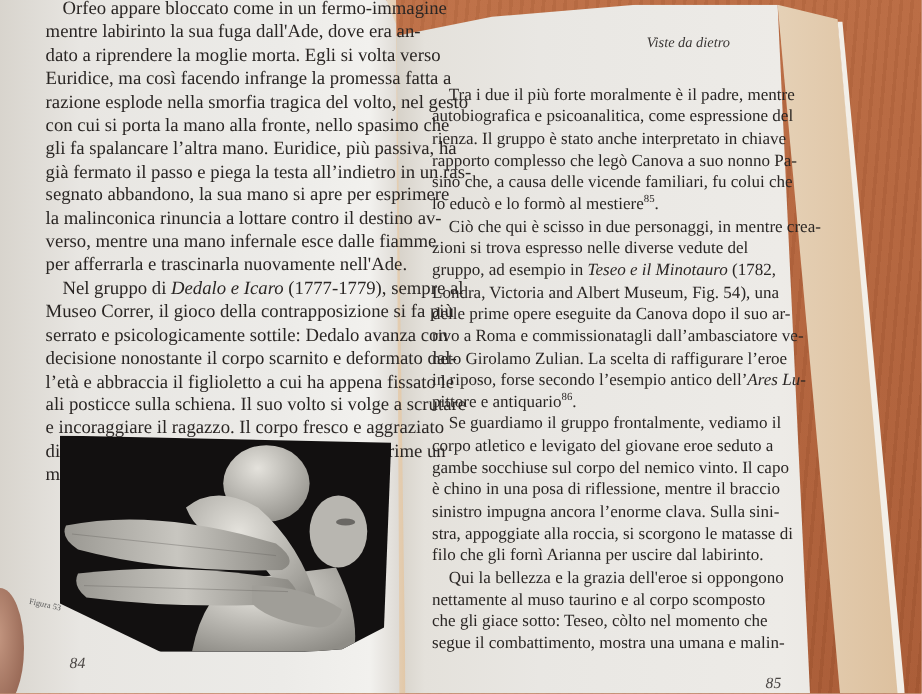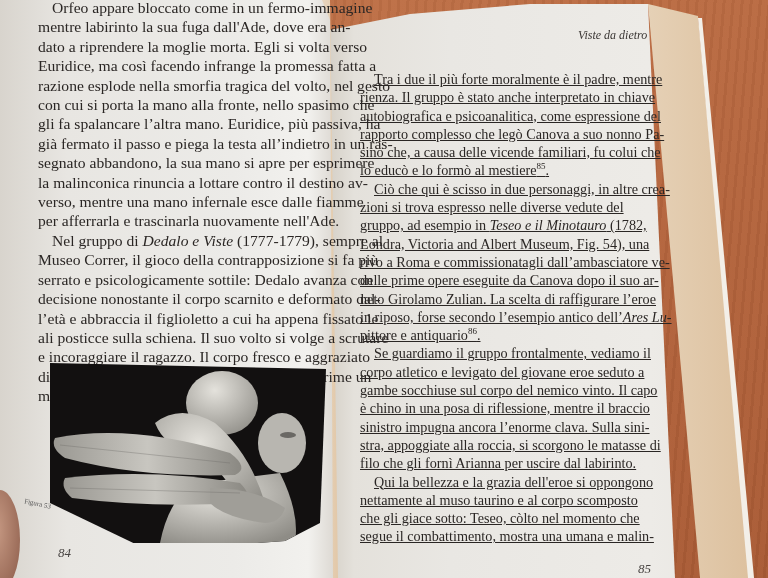--- a/index.html
+++ b/index.html
@@ -49,23 +49,23 @@
     .indent { padding-left: 14px; }
     em, i { font-style: italic; }
     sup { font-size: 9px; line-height: 0; vertical-align: super; }
 
     .left-text {
       left: 38px; top: -2px; width: 300px;
       transform-origin: 0 0; transform: skewY(0deg);
     }
     .left-text .line { font-size: 15.6px; line-height: 19.4px; }
     .right-text { left: 360px; top: 70px; width: 300px; }
-    .right-text .line { font-size: 14.2px; line-height: 18.3px; text-decoration: underline; }
+    .right-text .line { font-size: 14.2px; line-height: 18.3px; }
     .running-head {
-      position: absolute; left: 578px; top: 28px; font-size: 12px;
+      position: absolute; left: 539px; top: 28px; font-size: 12px;
       font-style: italic; color: #3a3634;
     }
     .page-num { position: absolute; font-style: italic; color: #4a4644; font-size: 13px; }
     .page-num-left { left: 58px; top: 545px; }
     .page-num-right { left: 638px; top: 561px; }
     .figure {
       position: absolute; left: 50px; top: 363px; width: 276px; height: 180px;
       background: #121010;
       clip-path: polygon(0 0, 276px 6px, 270px 160px, 235px 178px, 100px 188px, 0 140px);
       overflow: hidden;
@@ -101,21 +101,21 @@
       <span class="line">razione esplode nella smorfia tragica del volto, nel gesto</span>
       <span class="line">con cui si porta la mano alla fronte, nello spasimo che</span>
       <span class="line">gli fa spalancare l’altra mano. Euridice, più passiva, ha</span>
       <span class="line">già fermato il passo e piega la testa all’indietro in un ras-</span>
       <span class="line">segnato abbandono, la sua mano si apre per esprimere</span>
       <span class="line">la malinconica rinuncia a lottare contro il destino av-</span>
       <span class="line">verso, mentre una mano infernale esce dalle fiamme</span>
       <span class="line">per afferrarla e trascinarla nuovamente nell'Ade.</span>
     </div>
     <div>
-      <span class="line indent"><span>Nel gruppo di </span><i>Dedalo e Viste</i><span> (1777-1779), sempre al</span></span>
+      <span class="line indent"><span>Nel gruppo di </span><i>Dedalo e Icaro</i><span> (1777-1779), sempre al</span></span>
       <span class="line">Museo Correr, il gioco della contrapposizione si fa più</span>
       <span class="line">serrato e psicologicamente sottile: Dedalo avanza con</span>
       <span class="line">decisione nonostante il corpo scarnito e deformato dal-</span>
       <span class="line">l’età e abbraccia il figlioletto a cui ha appena fissato le</span>
       <span class="line">ali posticce sulla schiena. Il suo volto si volge a scrutare</span>
       <span class="line">e incoraggiare il ragazzo. Il corpo fresco e aggraziato</span>
       <span class="line">di Icaro invece arretra esitante, il suo viso esprime un</span>
       <span class="line">misto di paura ed emozione (Fig. 53).</span>
     </div>
   </div>
@@ -153,33 +153,33 @@
     </svg>
   </div>
   <div class="caption">Figura 53</div>
   <div class="page-num page-num-left">84</div>
 
   <div class="running-head">Viste da dietro</div>
 
   <div class="text-block right-text">
     <div>
       <span class="line indent">Tra i due il più forte moralmente è il padre, mentre</span>
+      <span class="line">autobiografica e psicoanalitica, come espressione del</span>
       <span class="line">rienza. Il gruppo è stato anche interpretato in chiave</span>
-      <span class="line">autobiografica e psicoanalitica, come espressione del</span>
       <span class="line">rapporto complesso che legò Canova a suo nonno Pa-</span>
       <span class="line">sino che, a causa delle vicende familiari, fu colui che</span>
       <span class="line"><span>lo educò e lo formò al mestiere</span><sup>85</sup>.</span>
     </div>
     <div>
-      <span class="line indent">Ciò che qui è scisso in due personaggi, in altre crea-</span>
+      <span class="line indent">Ciò che qui è scisso in due personaggi, in mentre crea-</span>
       <span class="line">zioni si trova espresso nelle diverse vedute del</span>
       <span class="line"><span>gruppo, ad esempio in </span><i>Teseo e il Minotauro</i><span> (1782,</span></span>
       <span class="line">Londra, Victoria and Albert Museum, Fig. 54), una</span>
+      <span class="line">delle prime opere eseguite da Canova dopo il suo ar-</span>
       <span class="line">rivo a Roma e commissionatagli dall’ambasciatore ve-</span>
-      <span class="line">delle prime opere eseguite da Canova dopo il suo ar-</span>
       <span class="line">neto Girolamo Zulian. La scelta di raffigurare l’eroe</span>
       <span class="line"><span>in riposo, forse secondo l’esempio antico dell’</span><i>Ares Lu-</i></span>
       <span class="line"><span>pittore e antiquario</span><sup>86</sup>.</span>
     </div>
     <div>
       <span class="line indent">Se guardiamo il gruppo frontalmente, vediamo il</span>
       <span class="line">corpo atletico e levigato del giovane eroe seduto a</span>
       <span class="line">gambe socchiuse sul corpo del nemico vinto. Il capo</span>
       <span class="line">è chino in una posa di riflessione, mentre il braccio</span>
       <span class="line">sinistro impugna ancora l’enorme clava. Sulla sini-</span>

